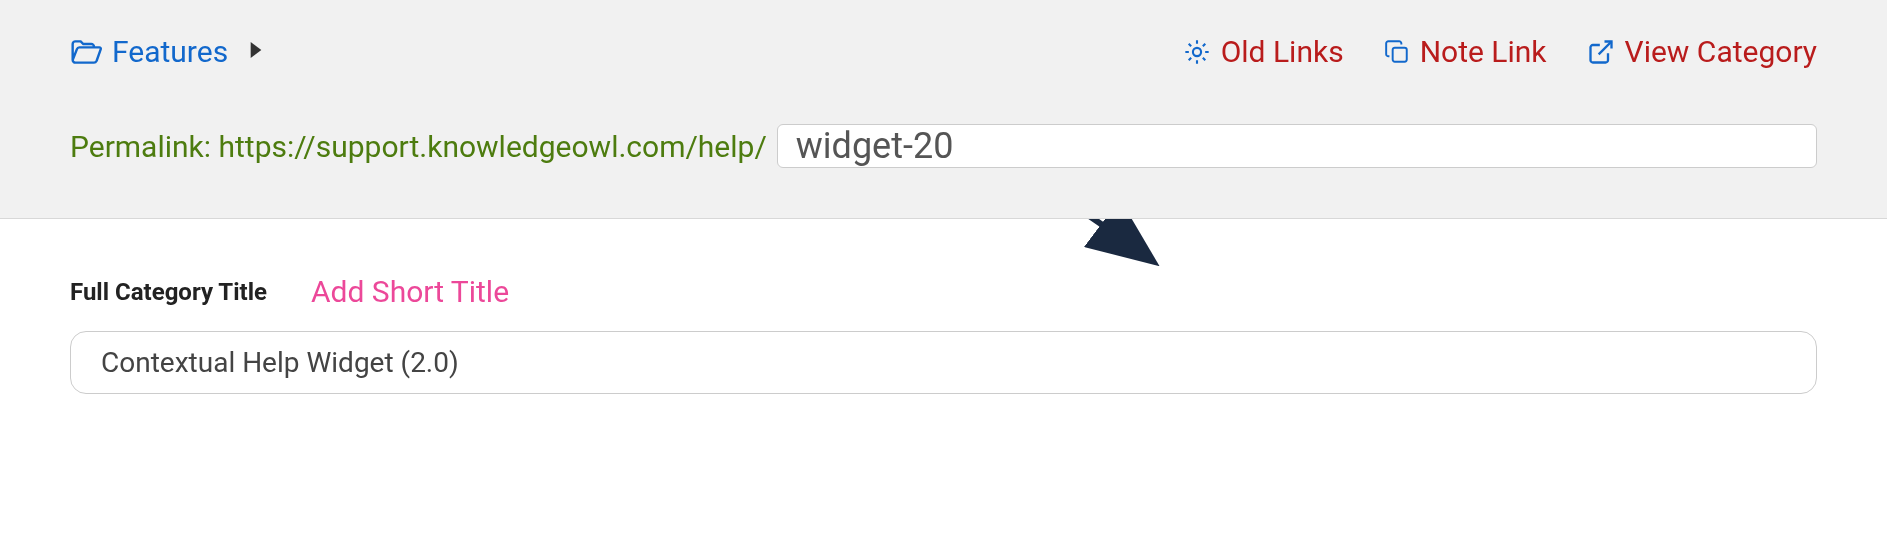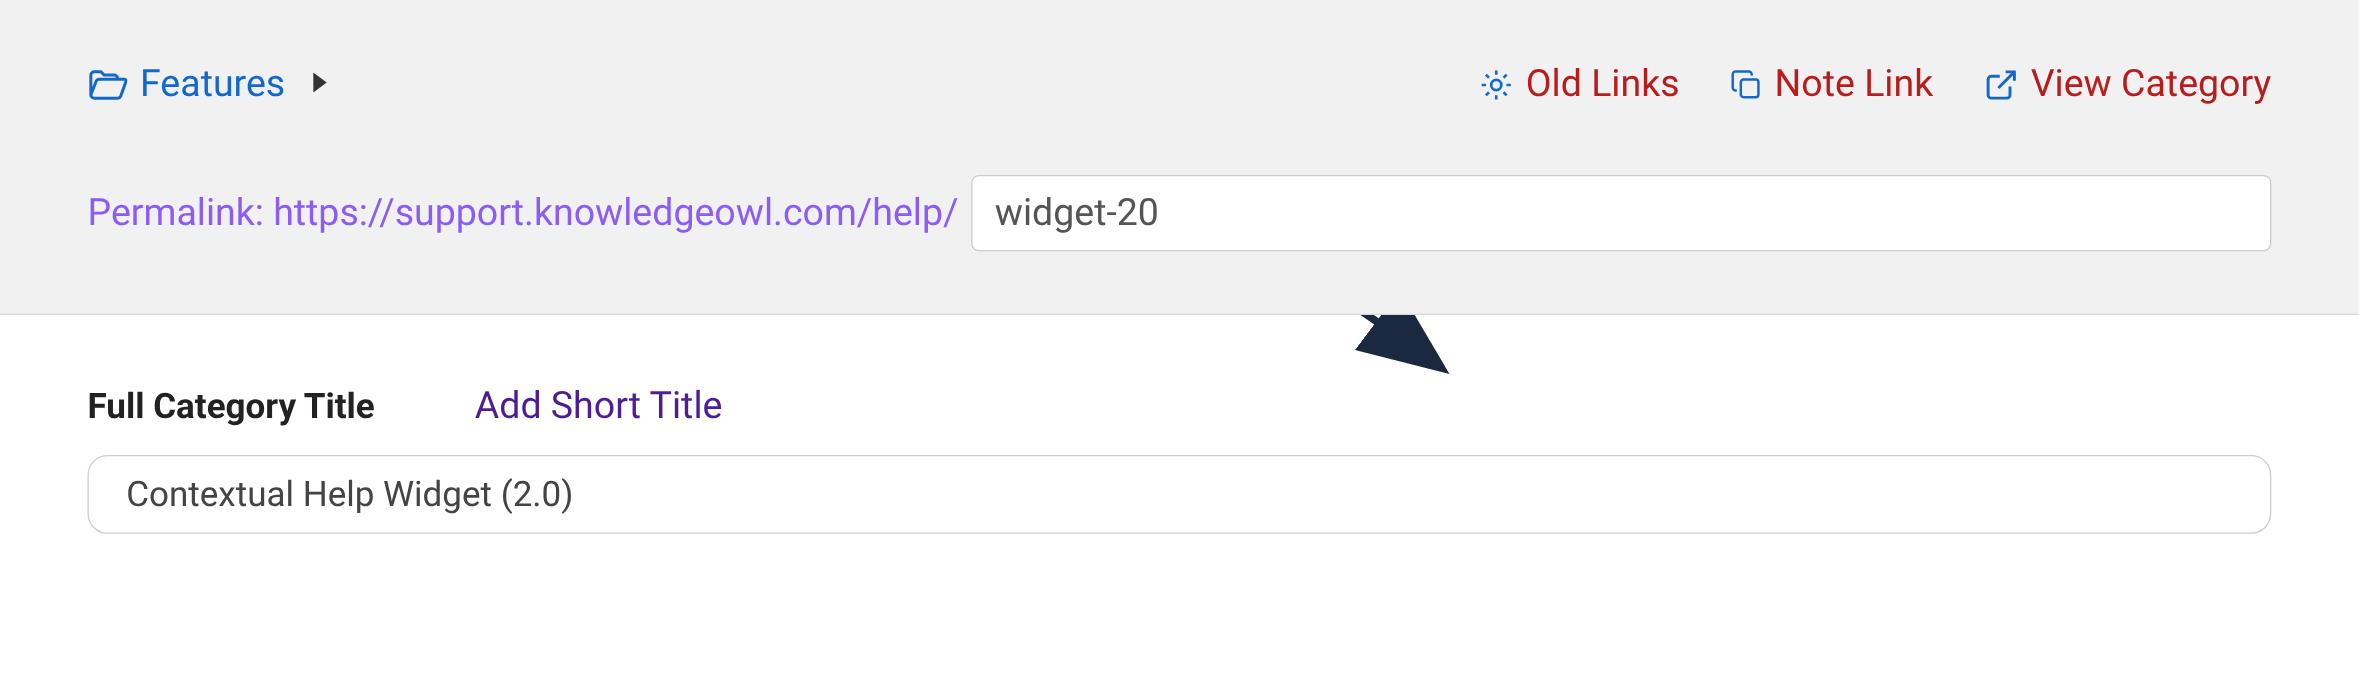--- a/index.html
+++ b/index.html
@@ -16,21 +16,20 @@
     .top-section {
       background: #f1f1f1;
       padding: 34px 70px 50px 70px;
       border-bottom: 1px solid #d8d8d8;
     }
     .top-row {
       display: flex;
       justify-content: space-between;
       align-items: center;
       margin-bottom: 55px;
-      margin-top: 16px;
     }
     .breadcrumb {
       display: flex;
       align-items: center;
       gap: 12px;
     }
     .breadcrumb-link {
       color: #1268cc;
       display: flex;
       align-items: center;
@@ -55,51 +54,51 @@
       gap: 10px;
       cursor: pointer;
       font-size: 30px;
     }
     .permalink-row {
       display: flex;
       align-items: center;
       gap: 4px;
     }
     .permalink-label {
-      color: #8b5cf6;
+      color: #4d7c0f;
       font-size: 30px;
     }
     .permalink-input {
-      font-size: 30px;
-      padding: 12px 18px;
+      font-size: 36px;
+      padding: 0 18px;
       border: 1px solid #ccc;
       border-radius: 6px;
       background: #fff;
       flex: 1;
       font-family: inherit;
       color: #555;
       margin-left: 6px;
     }
     .bottom-section {
       padding: 55px 70px 40px 70px;
       position: relative;
     }
     .title-row {
       display: flex;
       align-items: center;
       margin-bottom: 22px;
     }
     .full-title-label {
       font-weight: 700;
-      font-size: 28px;
+      font-size: 24px;
       color: #222;
-      margin-right: 80px;
+      margin-right: 44px;
     }
     .blue-link {
-      color: #4c1d95;
+      color: #ec4899;
       font-size: 30px;
       cursor: pointer;
     }
     .spacer {
       flex: 1;
     }
     .right-links {
       display: flex;
       gap: 40px;
     }

